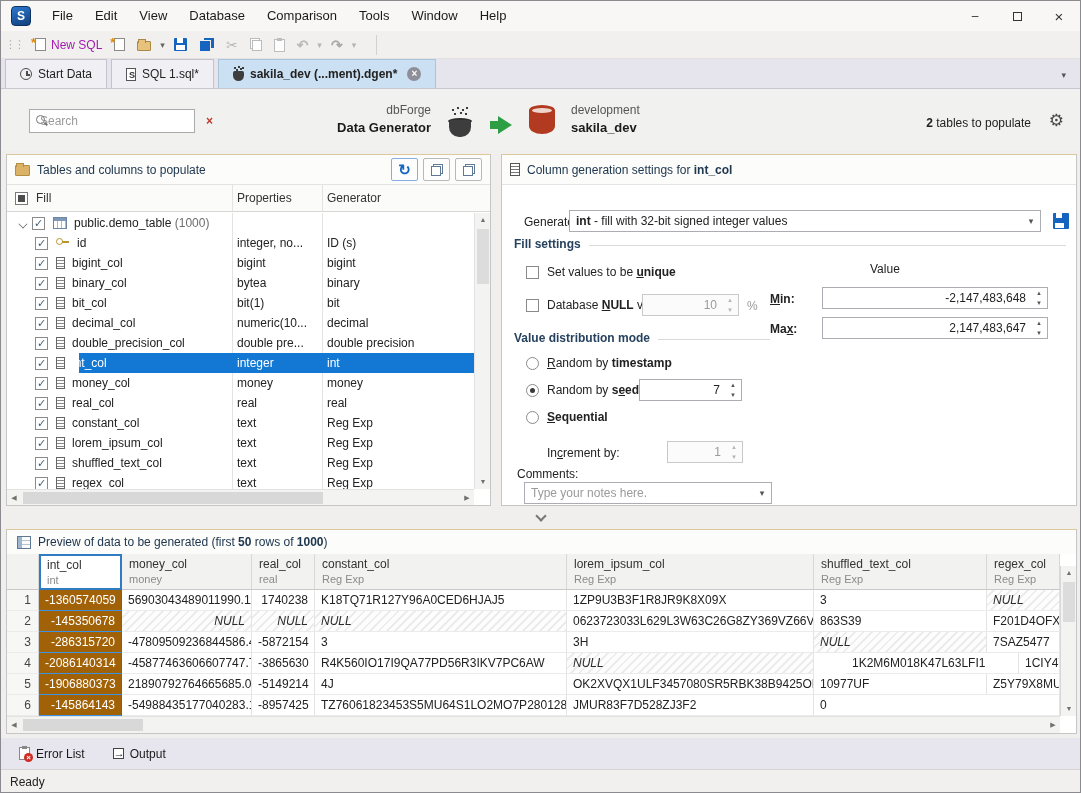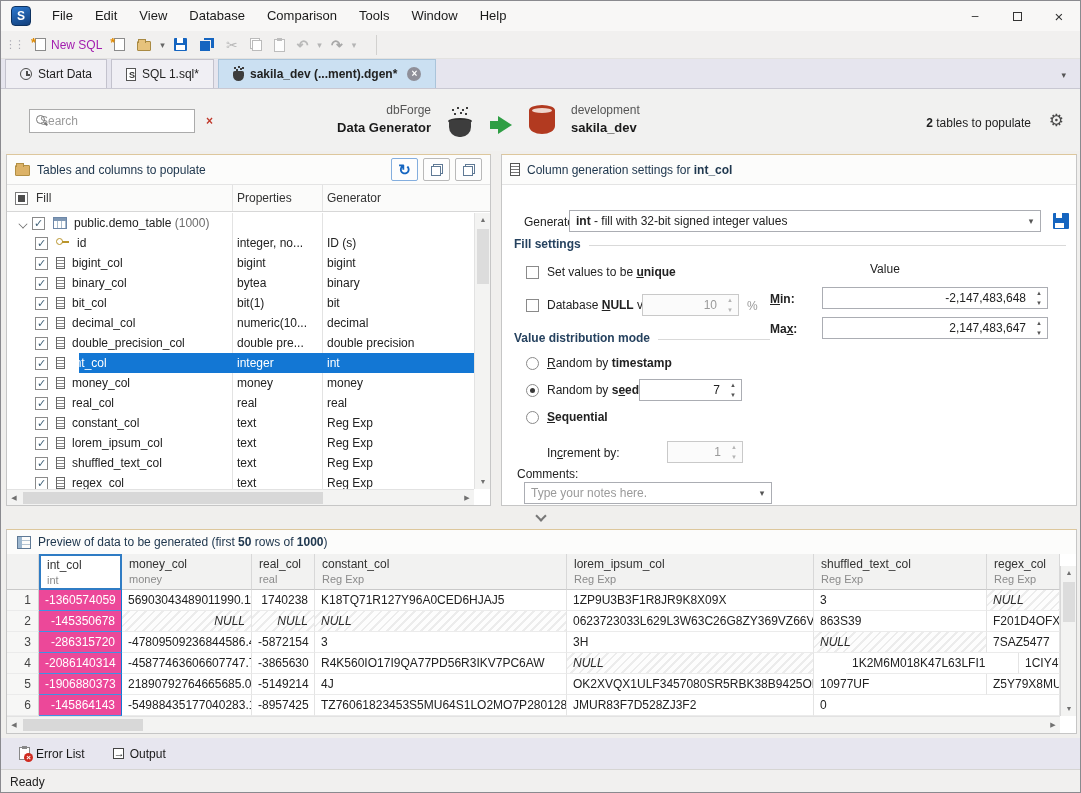--- a/index.html
+++ b/index.html
@@ -192,21 +192,21 @@
   .gh { background:#f2f2f1; border-right:1px solid #d8d8d8; border-bottom:1px solid #c9c9c9;
         padding:3px 7px 0 7px; overflow:hidden; white-space:nowrap; }
   .gh .n { color:#333; } .gh .t { color:#8a8a8a; font-size:11px; margin-top:2px; }
   .gh.selcol { background:#fff; border:1px solid #2f7cc4; box-shadow:inset 0 0 0 1px #2f7cc4; }
   .gh.rn { border-bottom:1px solid #c9c9c9; }
   .grow { display:flex; height:21px; line-height:21px; }
   .gc { border-right:1px solid #e4e4e4; border-bottom:1px solid #ebebeb; padding:0 6px;
         white-space:nowrap; overflow:hidden; background:#fff; }
   .gc.rn { background:#f7f7f6; color:#444; text-align:right; border-right:1px solid #d0d0d0; padding-right:7px; }
   .gc.r { text-align:right; }
-  .gc.selcol { background:#ec4899; color:#fff; border-right:1px solid #1377d4; border-bottom:1px solid #3d93e3; }
+  .gc.selcol { background:#a16207; color:#fff; border-right:1px solid #1377d4; border-bottom:1px solid #3d93e3; }
   .gc.nul { font-style:italic; color:#2b2b2b;
             background:repeating-linear-gradient(135deg,#fdfdfd 0 4px,#ececec 4px 6px); }
   #preview .vscroll { top:36px; bottom:17px; border-left:1px solid #d8d8d8; }
   #preview .vscroll .thumb { height:40px; }
   #preview .hscroll { right:16px; height:17px; }
   #preview .hscroll .thumb { width:120px; }
 
   
   .bottomtabs { position:absolute; left:0; top:737px; right:0; height:31px; background:#e7e6ef;
                 display:flex; align-items:center; padding-left:18px; gap:28px; }

